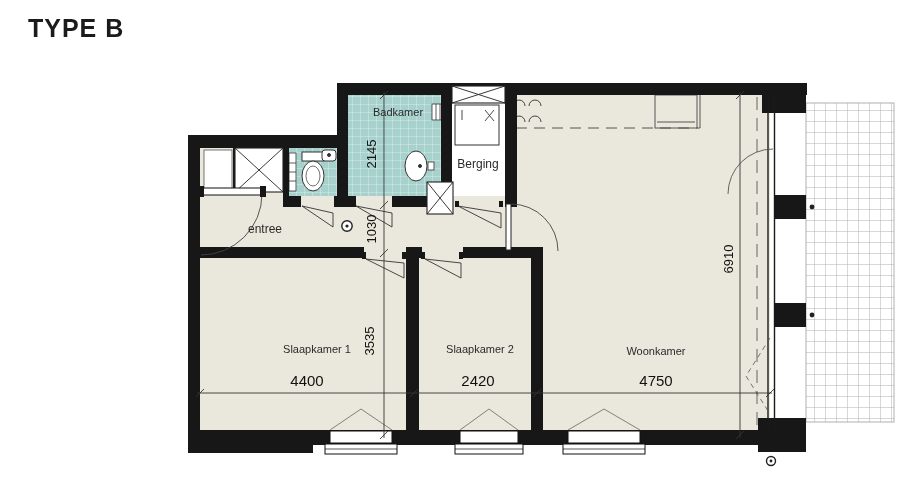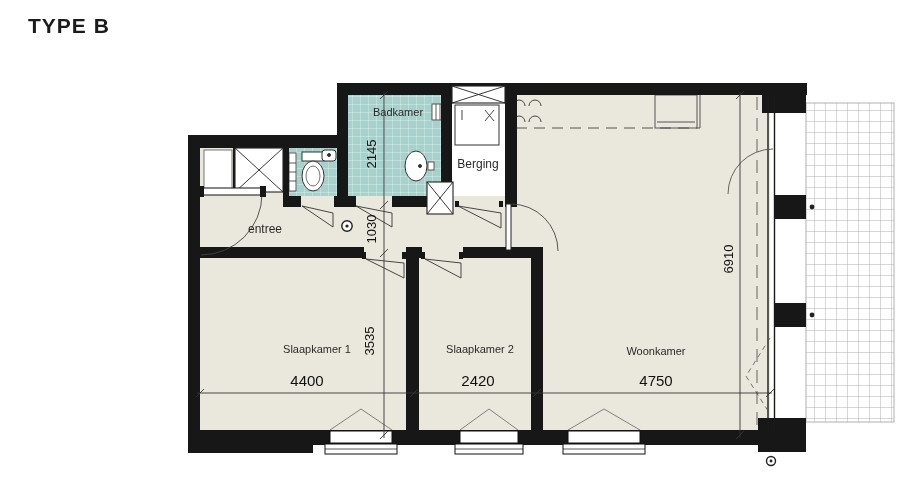--- a/index.html
+++ b/index.html
@@ -1,18 +1,18 @@
 <!DOCTYPE html>
 <html><head>
 <meta charset="utf-8">
 <style>
   html,body{margin:0;padding:0;background:#ffffff;}
   #stage{position:relative;width:900px;height:500px;background:#ffffff;overflow:hidden;
          font-family:"Liberation Sans",sans-serif;}
-  #plan-title{position:absolute;left:28px;top:14px;font-size:21px;font-weight:bold;
+  #plan-title{position:absolute;left:28px;top:14px;font-size:25px;font-weight:bold;
               letter-spacing:1px;color:#1b1b1b;}
   svg{position:absolute;left:0;top:0;}
   text{font-family:"Liberation Sans",sans-serif;fill:#2a2a2a;}
   .dimnum{font-size:15px;fill:#111;}
   .dimnum-rot{font-size:13px;fill:#111;}
   .roomlbl{font-size:11px;}
   .roomlbl-lg{font-size:12px;}
 </style>
 </head>
 <body>

